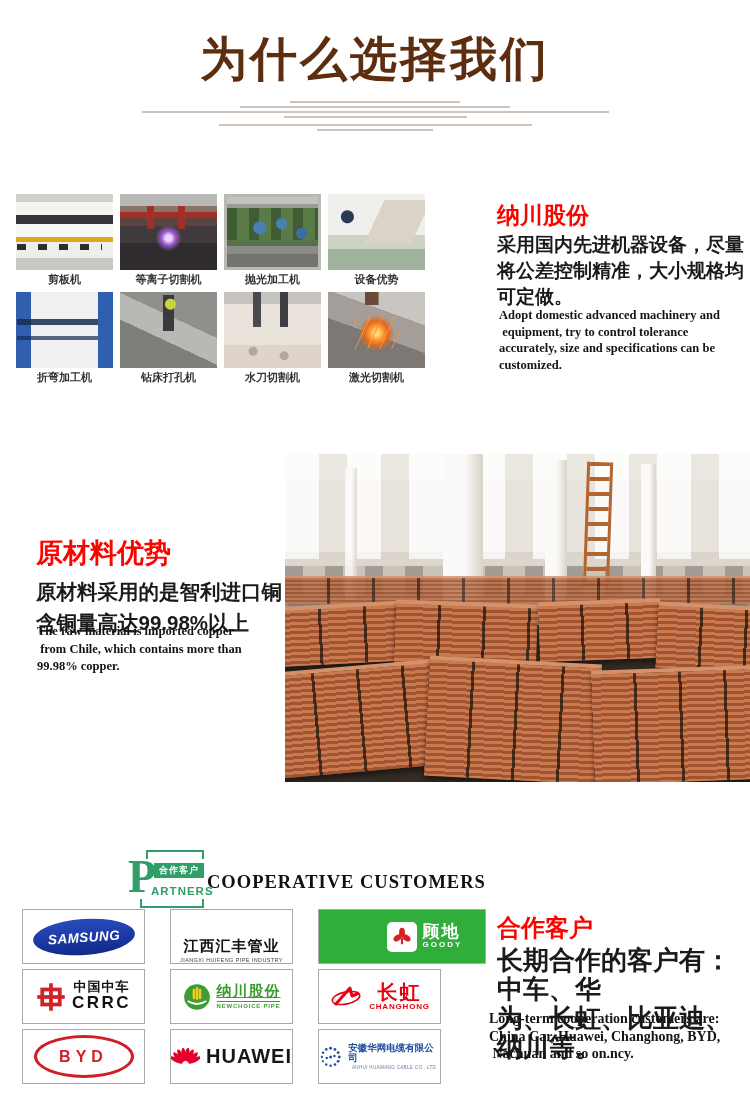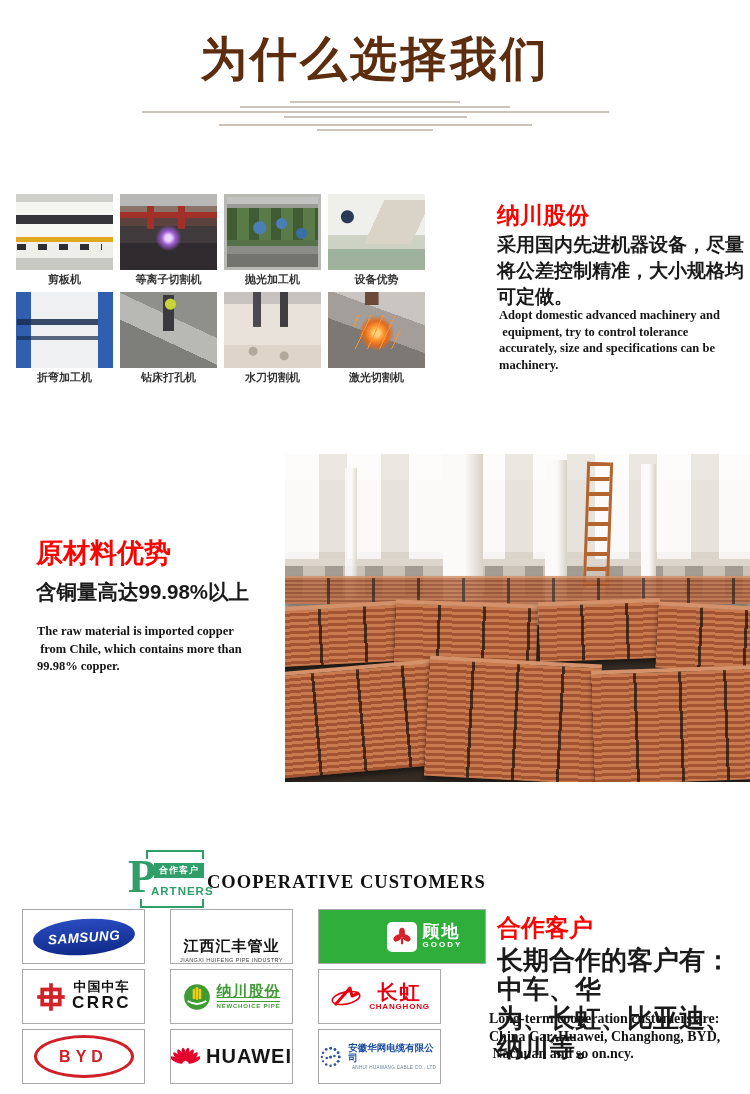--- a/index.html
+++ b/index.html
@@ -194,21 +194,21 @@
   <div class="abs h-red equip-head">纳川股份</div>
   <div class="abs cn-text equip-cn">
     <div>采用国内先进机器设备，尽量</div>
     <div>将公差控制精准，大小规格均</div>
     <div>可定做。</div>
   </div>
   <div class="abs en-text equip-en">
     <div class="pre">Adopt domestic advanced machinery and</div>
     <div class="pre"> equipment, try to control tolerance</div>
     <div class="pre">accurately, size and specifications can be</div>
-    <div class="pre">machinery.</div>
+    <div class="pre">customized.</div>
   </div>
 
   <div class="abs photo">
     <div class="abs wallband"></div>
     <div class="abs pillar pl4"></div>
     <div class="abs pillar pl1"></div>
     <div class="abs pillar pl2"></div>
     <div class="abs pillar pl3"></div>
     <div class="abs ladder"></div>
     <div class="stack s0"></div>
@@ -216,20 +216,21 @@
     <div class="stack s2"></div>
     <div class="stack s3"></div>
     <div class="stack s4"></div>
     <div class="stack s5"></div>
     <div class="stack s6"></div>
     <div class="stack s7"></div>
   </div>
 
   <div class="abs h-red mat-head">原材料优势</div>
   <div class="abs cn-text mat-cn">
+    <div>原材料采用的是智利进口铜</div>
     <div>含铜量高达99.98%以上</div>
   </div>
   <div class="abs en-text mat-en">
     <div class="pre">The raw material is imported copper</div>
     <div class="pre"> from Chile, which contains more than</div>
     <div class="pre">99.98% copper.</div>
   </div>
 
   <div class="abs pmark">
     <div class="brk brk-t"></div>

